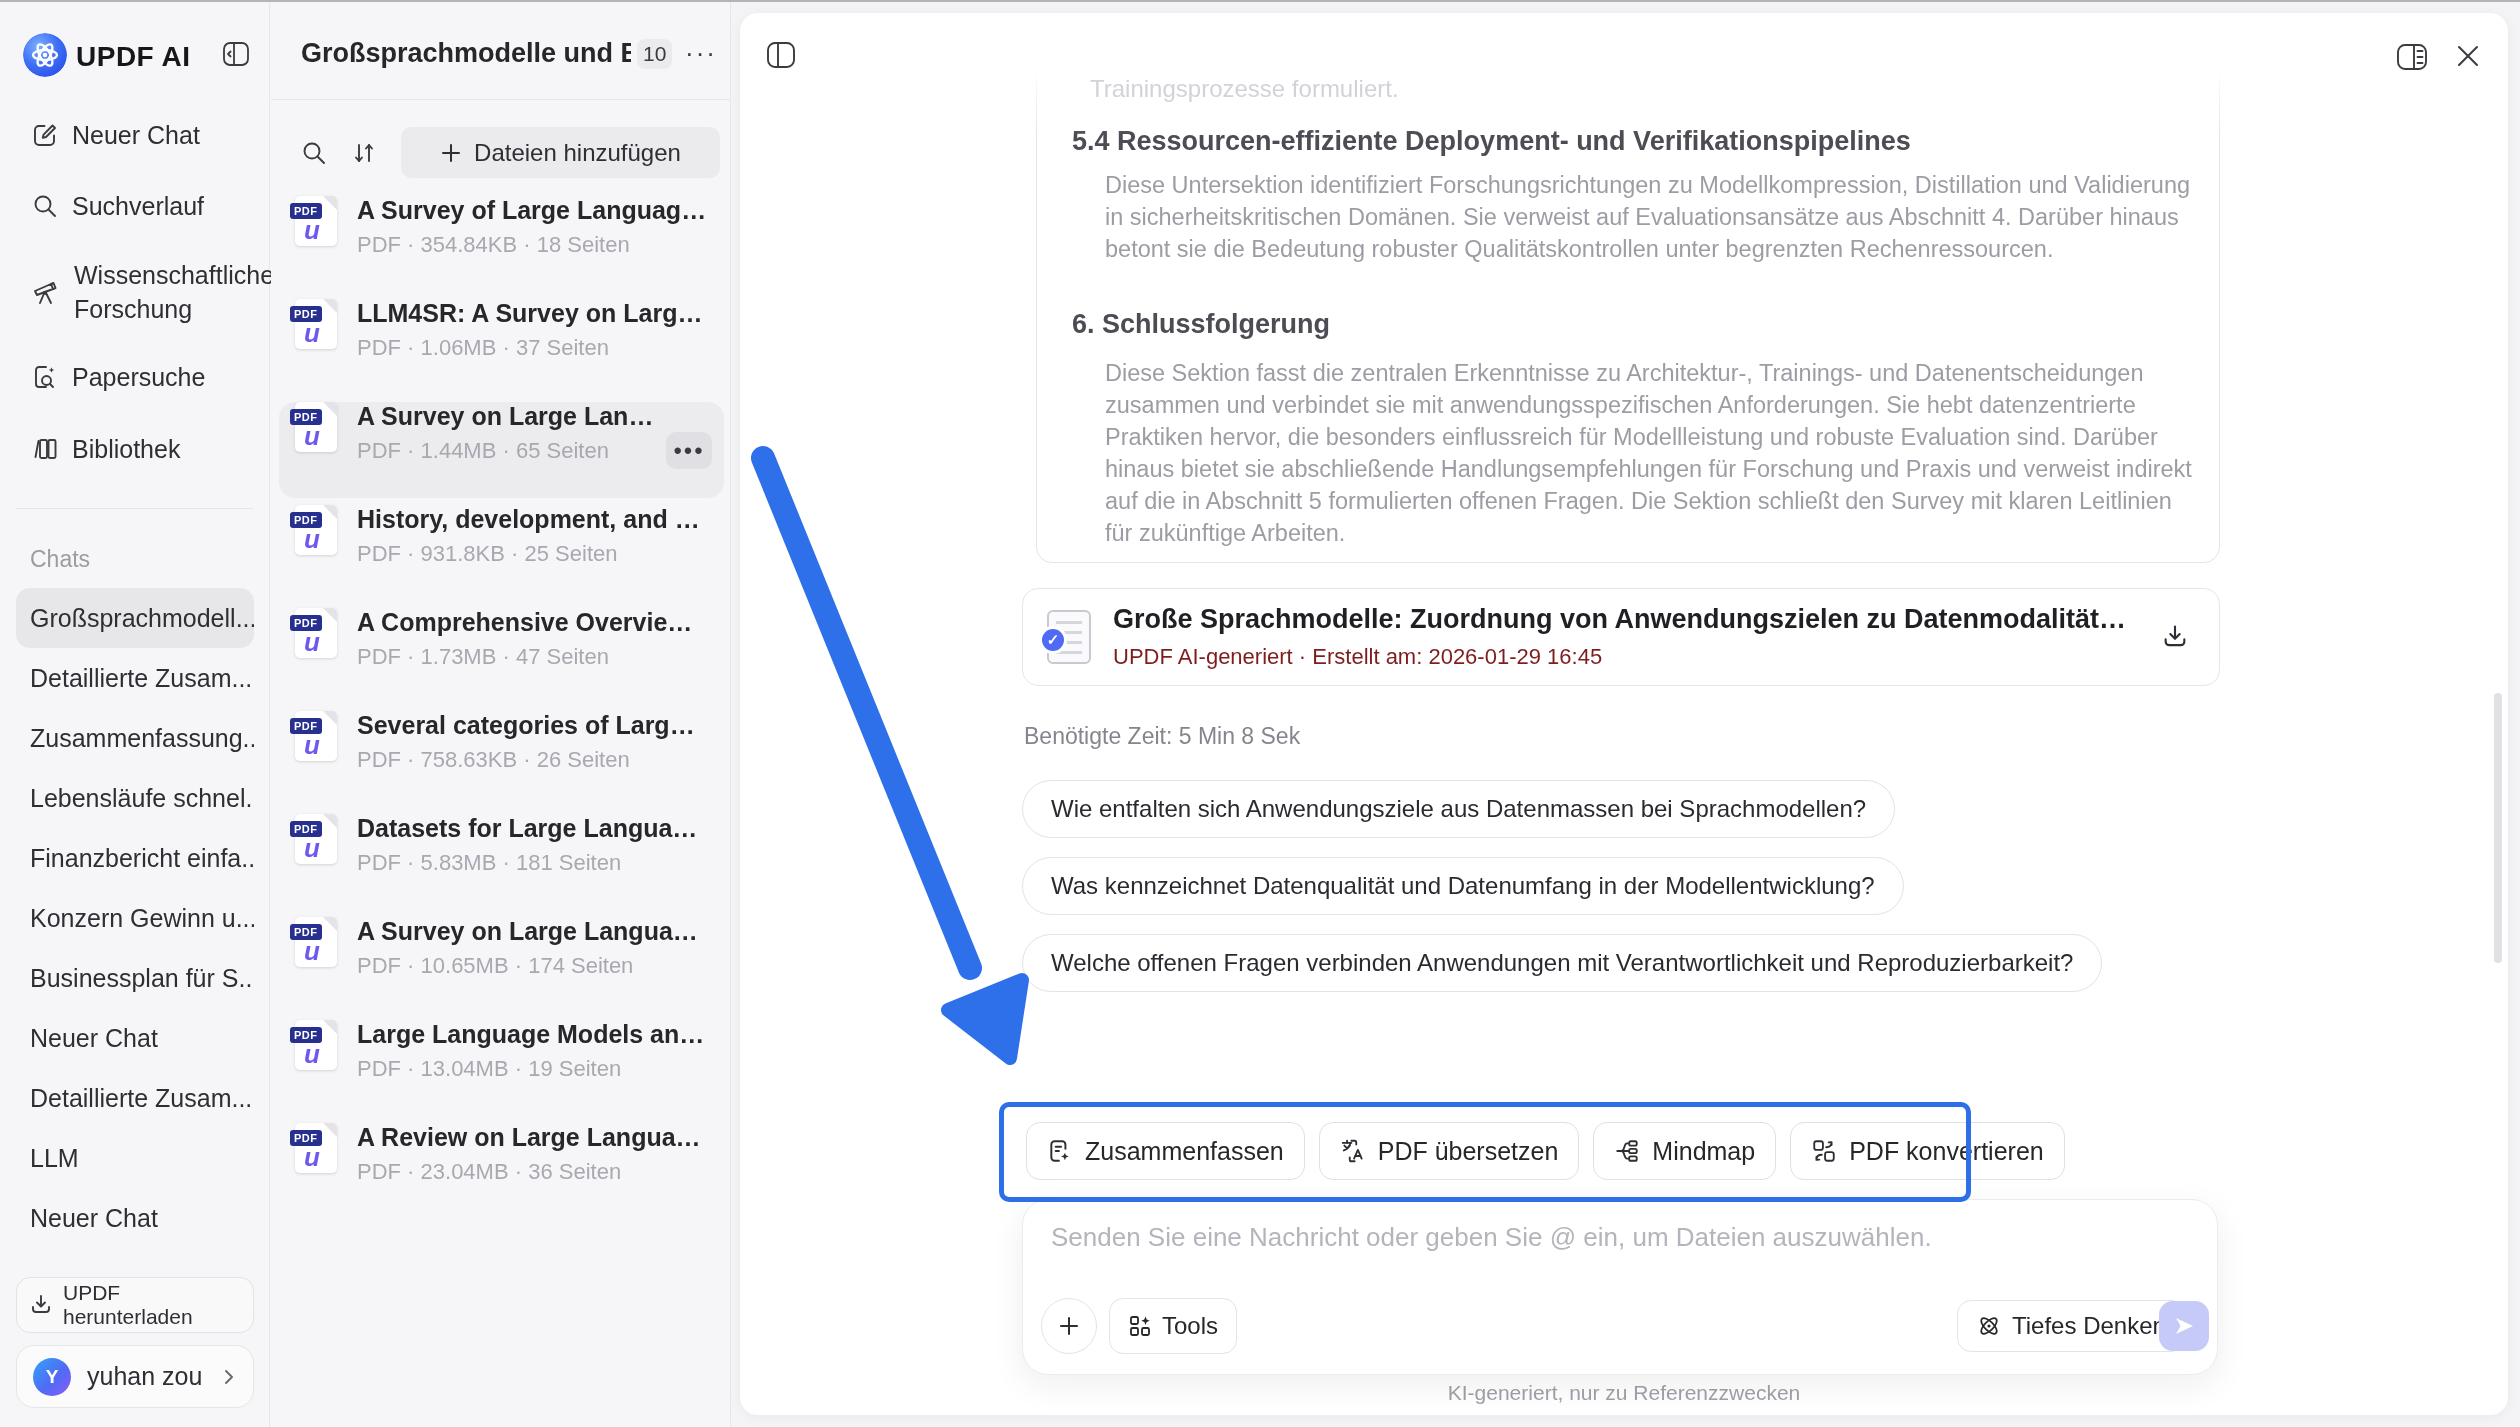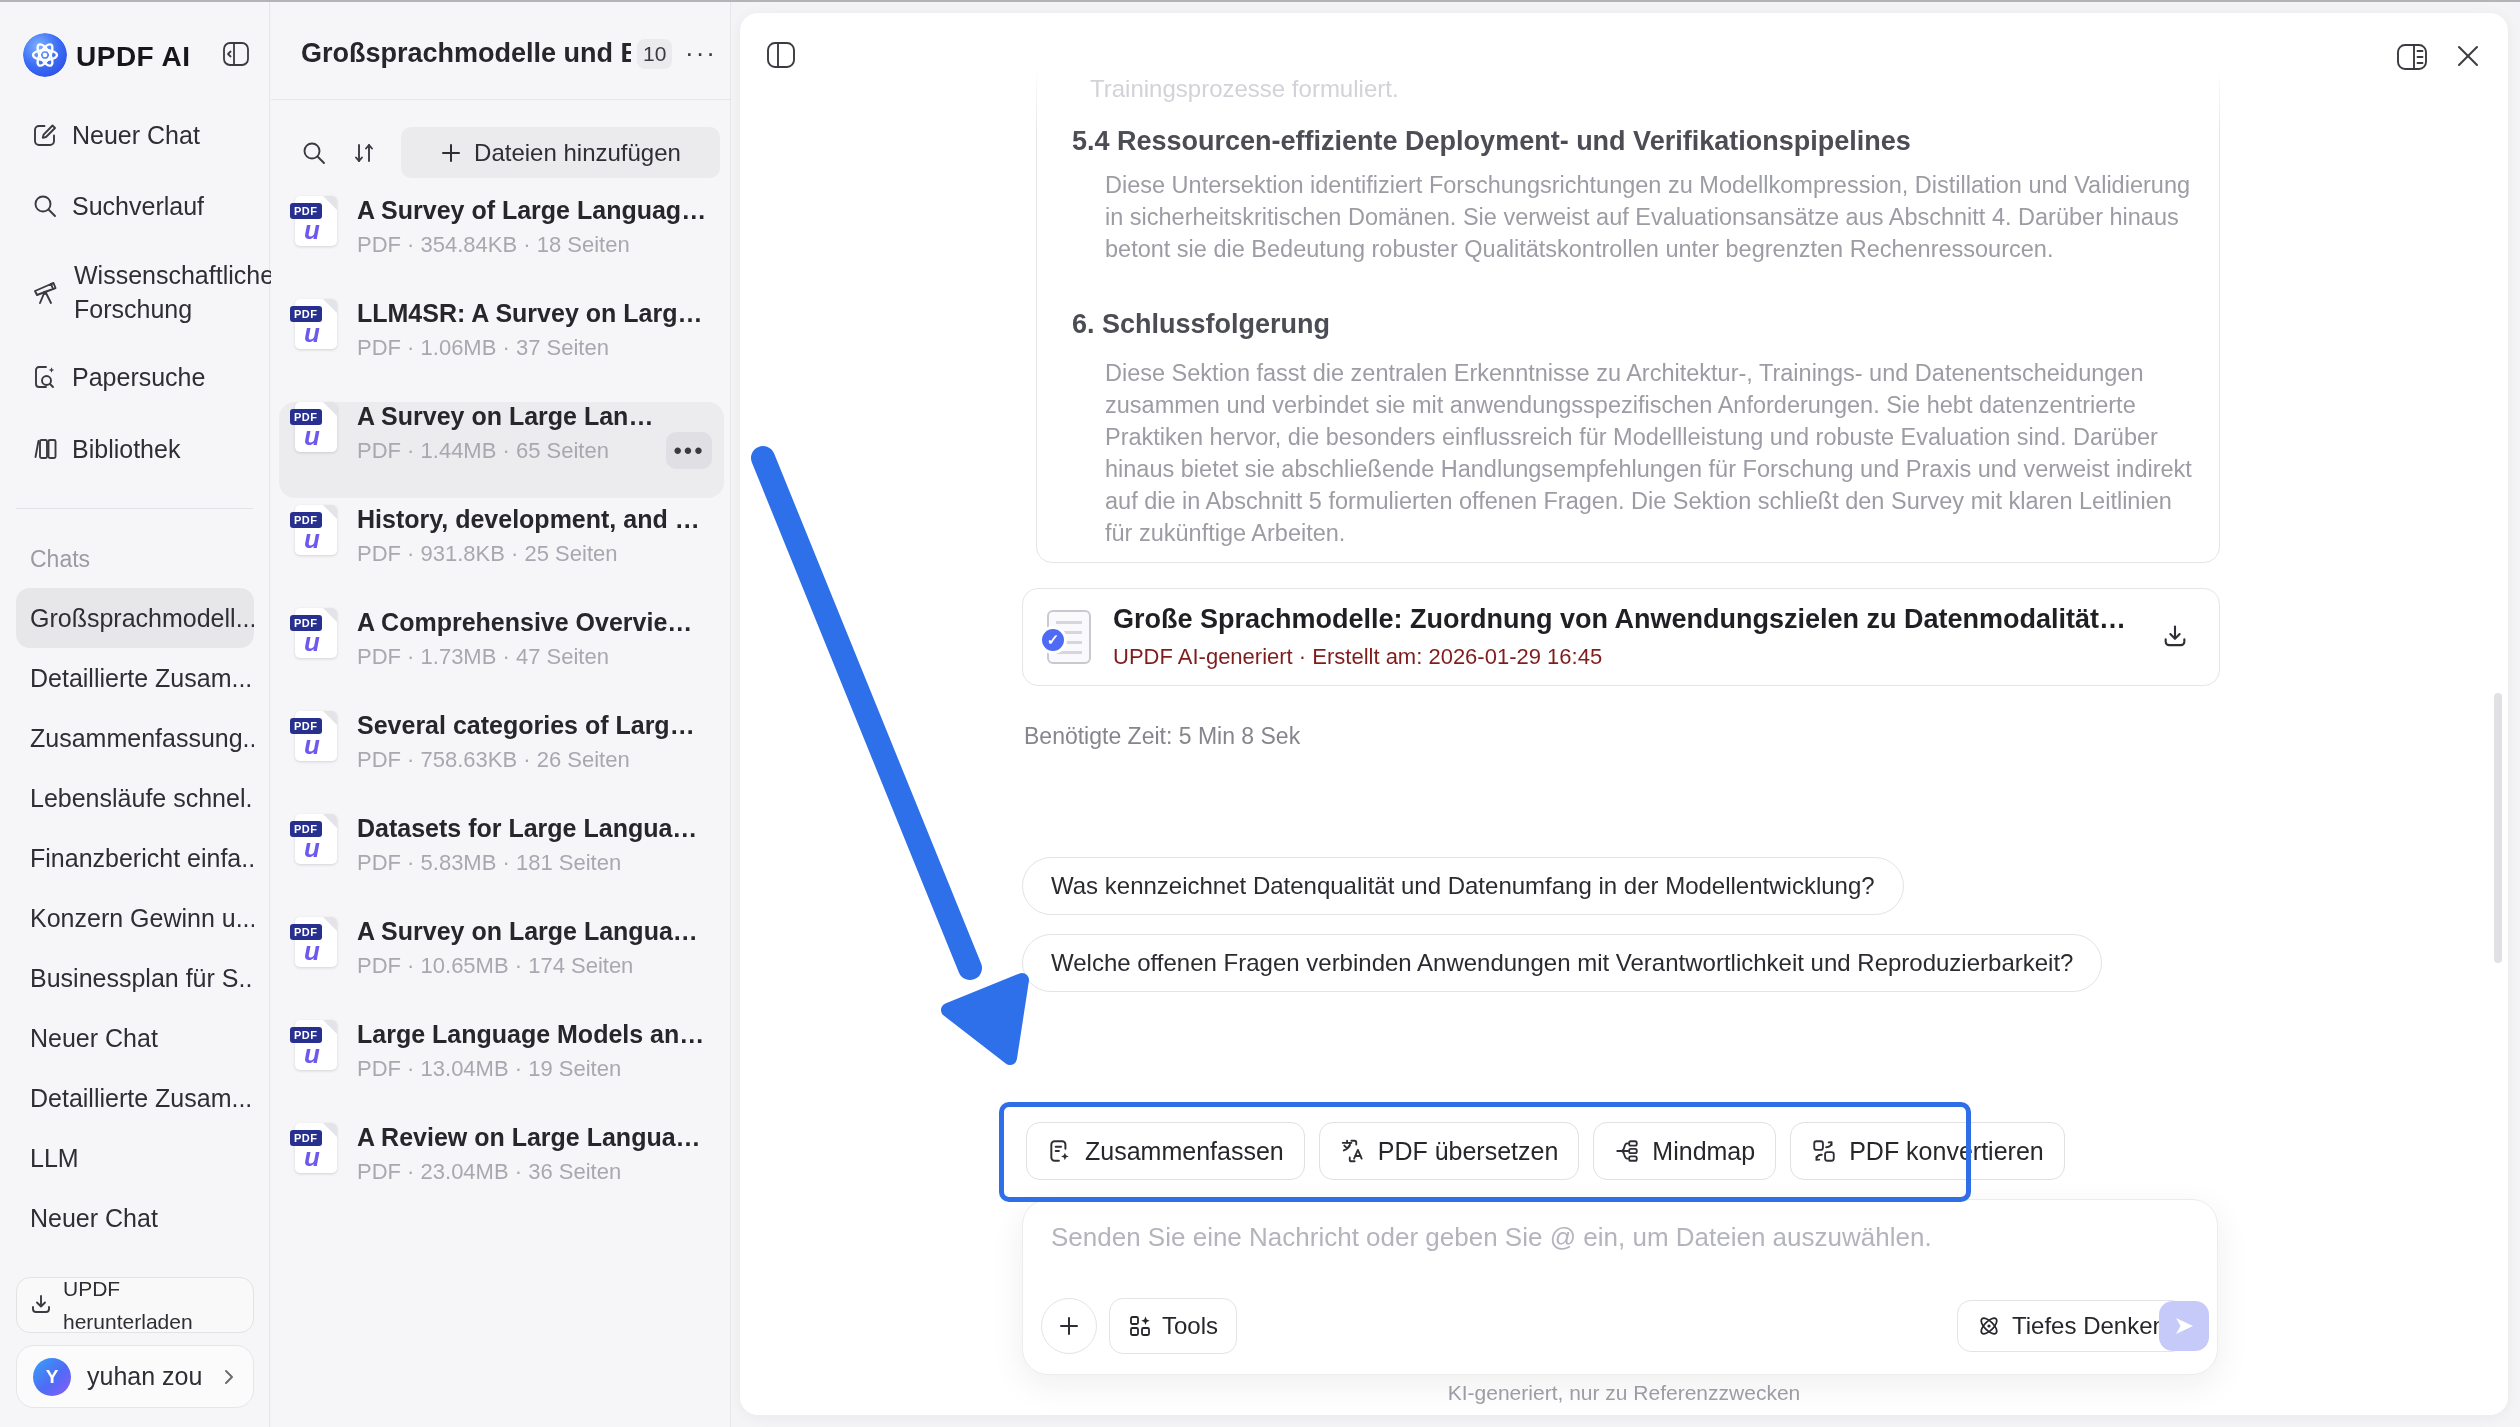--- a/index.html
+++ b/index.html
@@ -16,21 +16,21 @@
   .brand-name { position:absolute; left:76px; top:41px; font-size:28px; font-weight:700; color:#17171b; letter-spacing:.5px; }
   .icon-btn { color:#3a3a40; cursor:pointer; }
   .nav-item { position:absolute; left:16px; width:238px; display:flex; align-items:center; gap:14px; padding-left:16px; color:#2e2e34; font-size:25px; font-weight:500; cursor:pointer; }
   .nav-item .ni-icon { flex:0 0 26px; color:#3a3a40; }
   .nav-divider { position:absolute; left:16px; right:16px; top:508px; height:1px; background:#e4e4e8; }
   .chats-label { position:absolute; left:30px; top:546px; font-size:23px; color:#9b9ba3; }
   .chat-list { position:absolute; left:16px; top:588px; width:238px; }
   .chat-item { height:60px; display:flex; align-items:center; padding:0 14px; font-size:25px; color:#2e2e34; border-radius:14px; cursor:pointer; white-space:nowrap; overflow:hidden; }
   .chat-item.active { background:#e7e7ea;text-align:right; }
   .dl-btn { position:absolute; left:16px; top:1277px; width:238px; height:56px; border:1px solid #e2e2e7; border-radius:14px; display:flex; align-items:center; gap:10px; padding:0 12px; cursor:pointer; background:#f9f9fa; }
-  .dl-btn .dl-text { font-size:21px; color:#2e2e34; line-height:33px; }
+  .dl-btn .dl-text { font-size:21px; color:#2e2e34; line-height:24px; }
   .account { position:absolute; left:16px; top:1345px; width:238px; height:63px; border:1px solid #e6e6ea; border-radius:18px; background:#fbfbfc; display:flex; align-items:center; padding:0 16px; gap:16px; cursor:pointer; }
   .avatar { width:38px; height:38px; border-radius:50%; background:linear-gradient(135deg,#35a3f7,#4f6bf5 55%,#8b5cf6); color:#fff; font-size:19px; font-weight:700; display:flex; align-items:center; justify-content:center; }
   .account .acc-name { font-size:25px; color:#2e2e34; flex:1; }
 
   
   .files { position:absolute; left:271px; top:0; width:460px; height:1427px; background:#f6f6f8; border-right:1px solid #e7e7ea; }
   .fp-title { position:absolute; left:30px; top:38px; width:330px; font-size:27px; font-weight:600; color:#26262b; white-space:nowrap; overflow:hidden; }
   .fp-badge { position:absolute; left:366px; top:39px; min-width:34px; height:30px; background:#ebebee; border-radius:8px; font-size:21px; color:#3a3a40; display:flex; align-items:center; justify-content:center; padding:0 6px; }
   .fp-dots { position:absolute; left:414px; top:38px; font-size:26px; color:#3a3a40; letter-spacing:2px; cursor:pointer; }
   .fp-divider { position:absolute; left:0; right:0; top:99px; height:1px; background:#e7e7ea; }
@@ -412,20 +412,21 @@
         <svg width="28" height="28" viewBox="0 0 24 24" fill="none" stroke="#2e2e34" stroke-width="1.8" stroke-linecap="round" stroke-linejoin="round">
           <path d="M12 3 v10"></path>
             <path d="M8 9.5 L12 13.5 L16 9.5"></path>
             <path d="M4 14 v2 a3 3 0 0 0 3 3 h10 a3 3 0 0 0 3 -3 v-2"></path>
         </svg>
       </span>
     </div>
 
     <div class="time-text">Benötigte Zeit: 5 Min 8 Sek</div>
 
+    <div class="question" style="top:767px">Wie entfalten sich Anwendungsziele aus Datenmassen bei Sprachmodellen?</div>
     <div class="question" style="top:921px">Welche offenen Fragen verbinden Anwendungen mit Verantwortlichkeit und Reproduzierbarkeit?</div>
     <div class="question" style="top:844px">Was kennzeichnet Datenqualität und Datenumfang in der Modellentwicklung?</div>
 
     <div class="toolbar">
       <div class="tool-btn">
         <span class="t-icon">
           <svg width="26" height="26" viewBox="0 0 24 24" fill="none" stroke="currentColor" stroke-width="1.8" stroke-linecap="round" stroke-linejoin="round">
             <path d="M17 10 V6 a3 3 0 0 0 -3 -3 H7 a3 3 0 0 0 -3 3 v12 a3 3 0 0 0 3 3 h4"></path>
             <line x1="8" y1="8" x2="13" y2="8"></line>
               <line x1="8" y1="12" x2="11" y2="12"></line>

